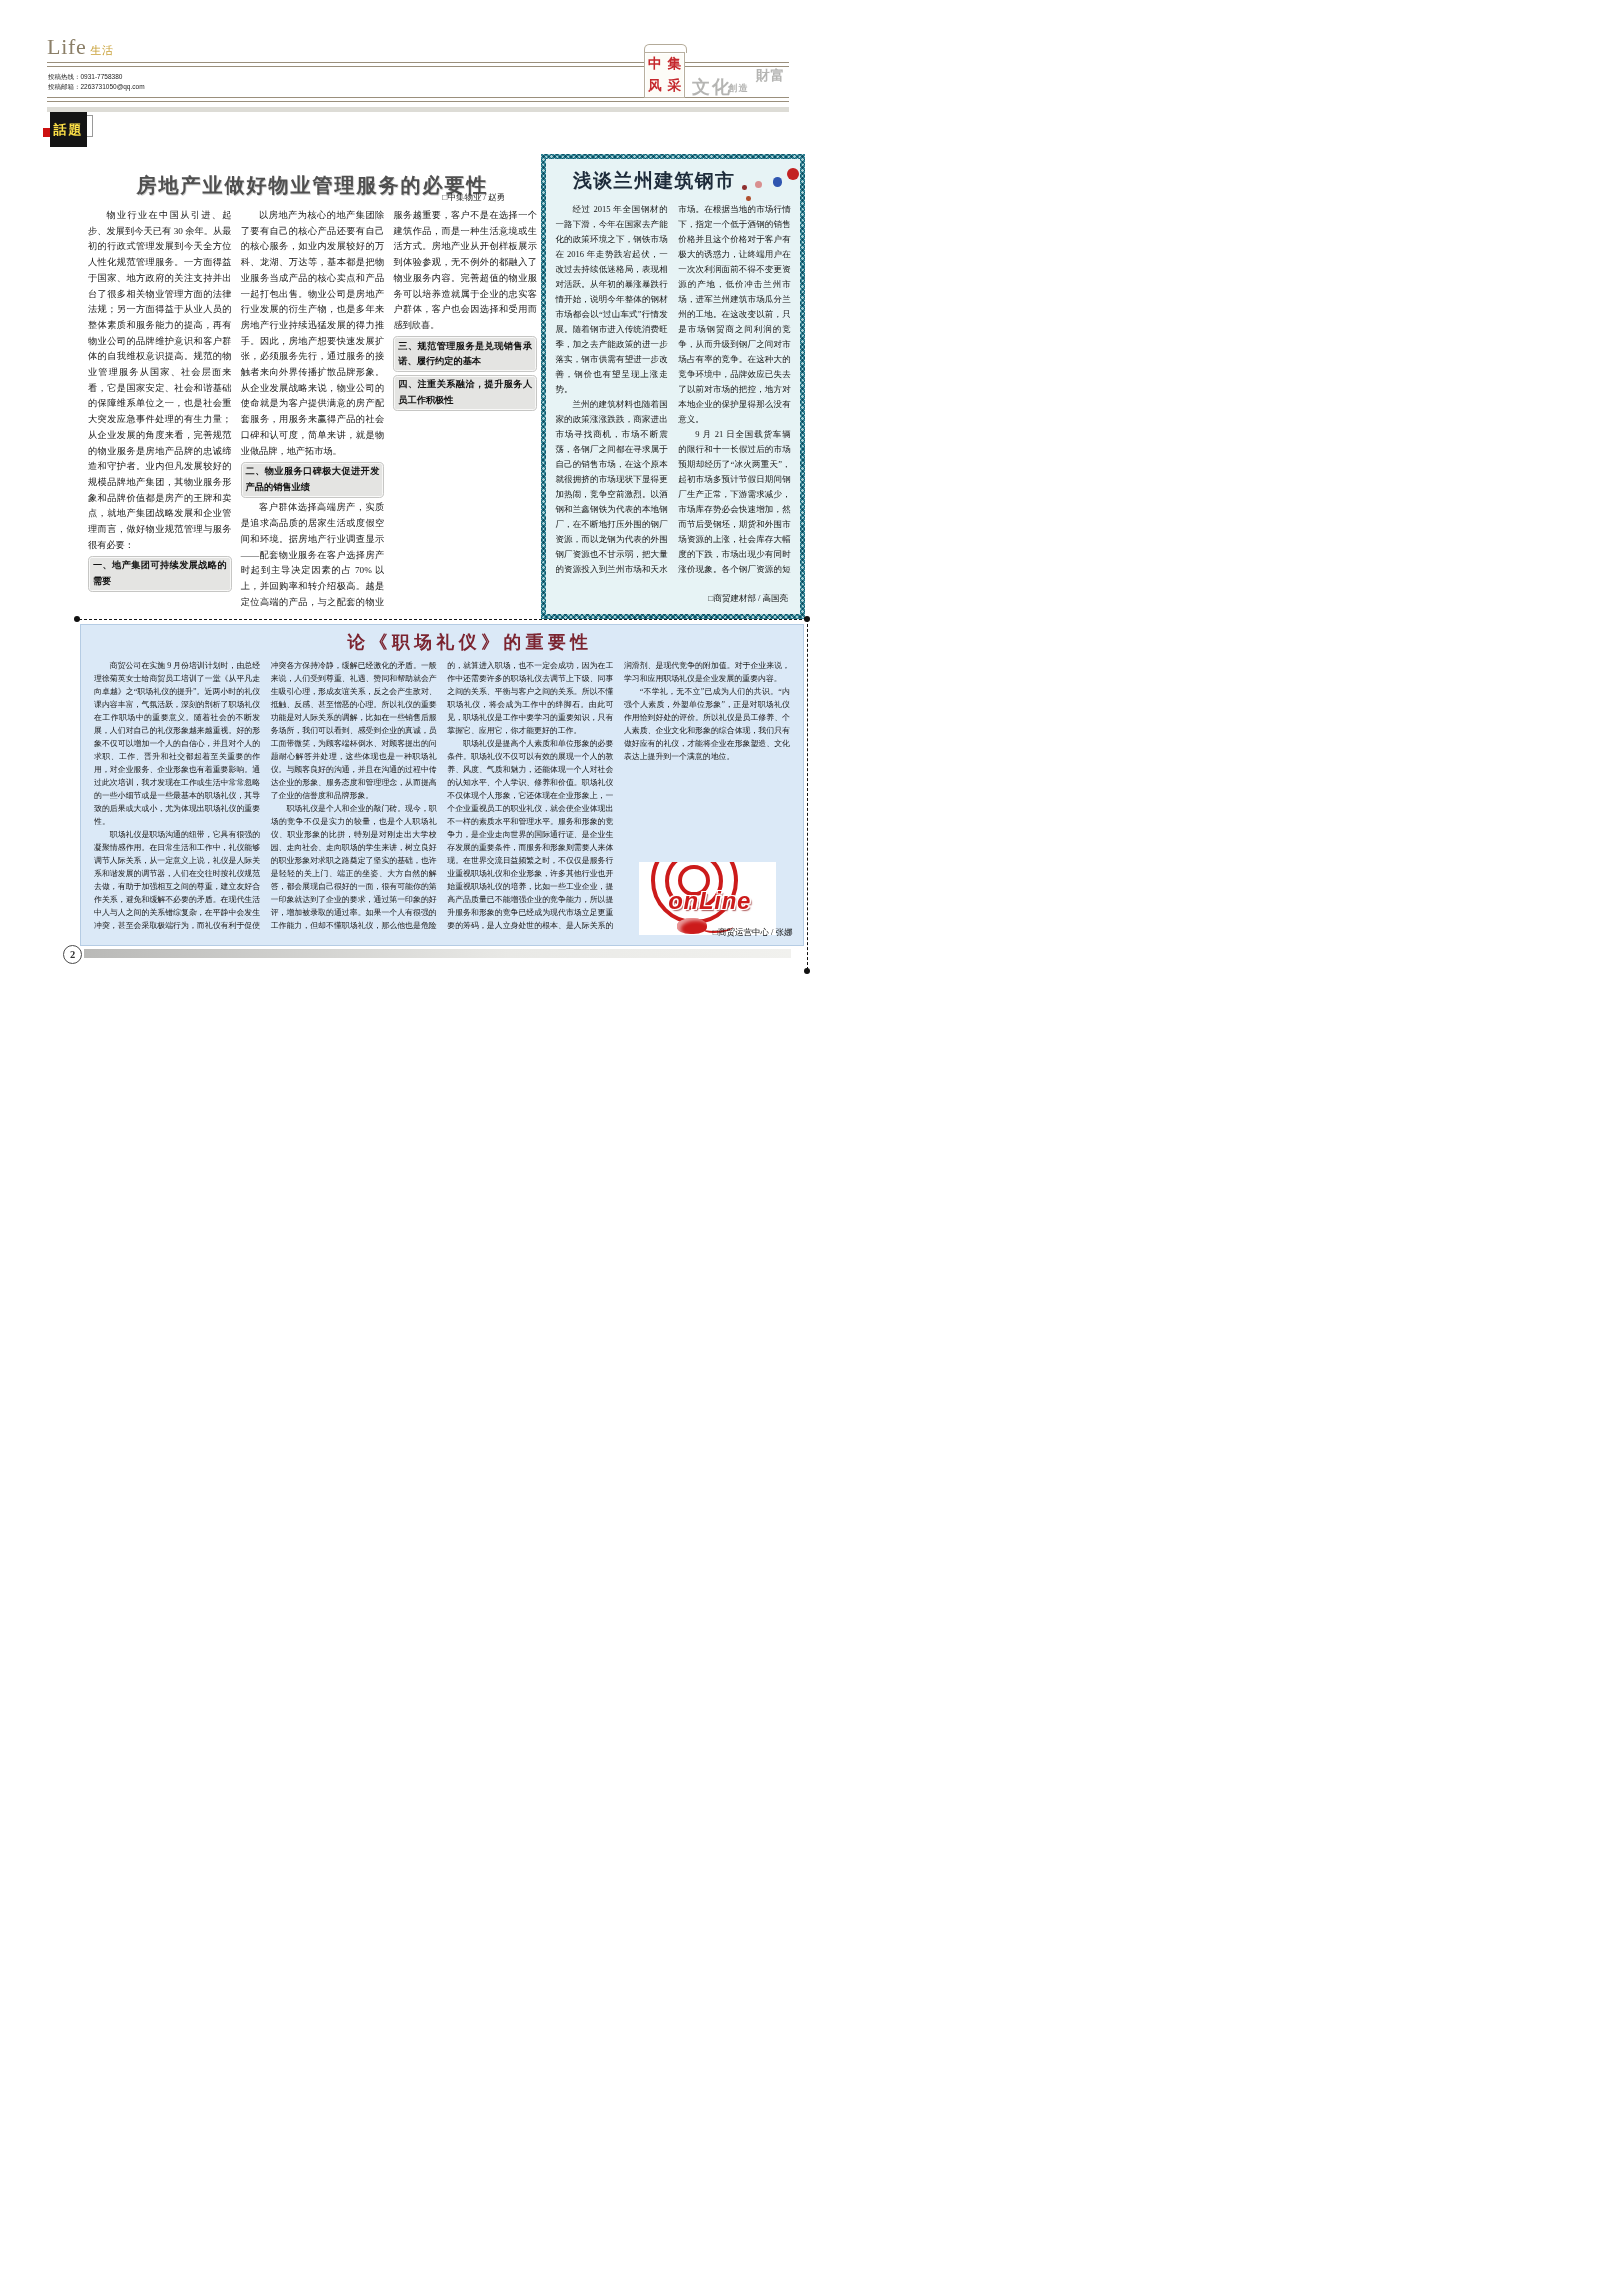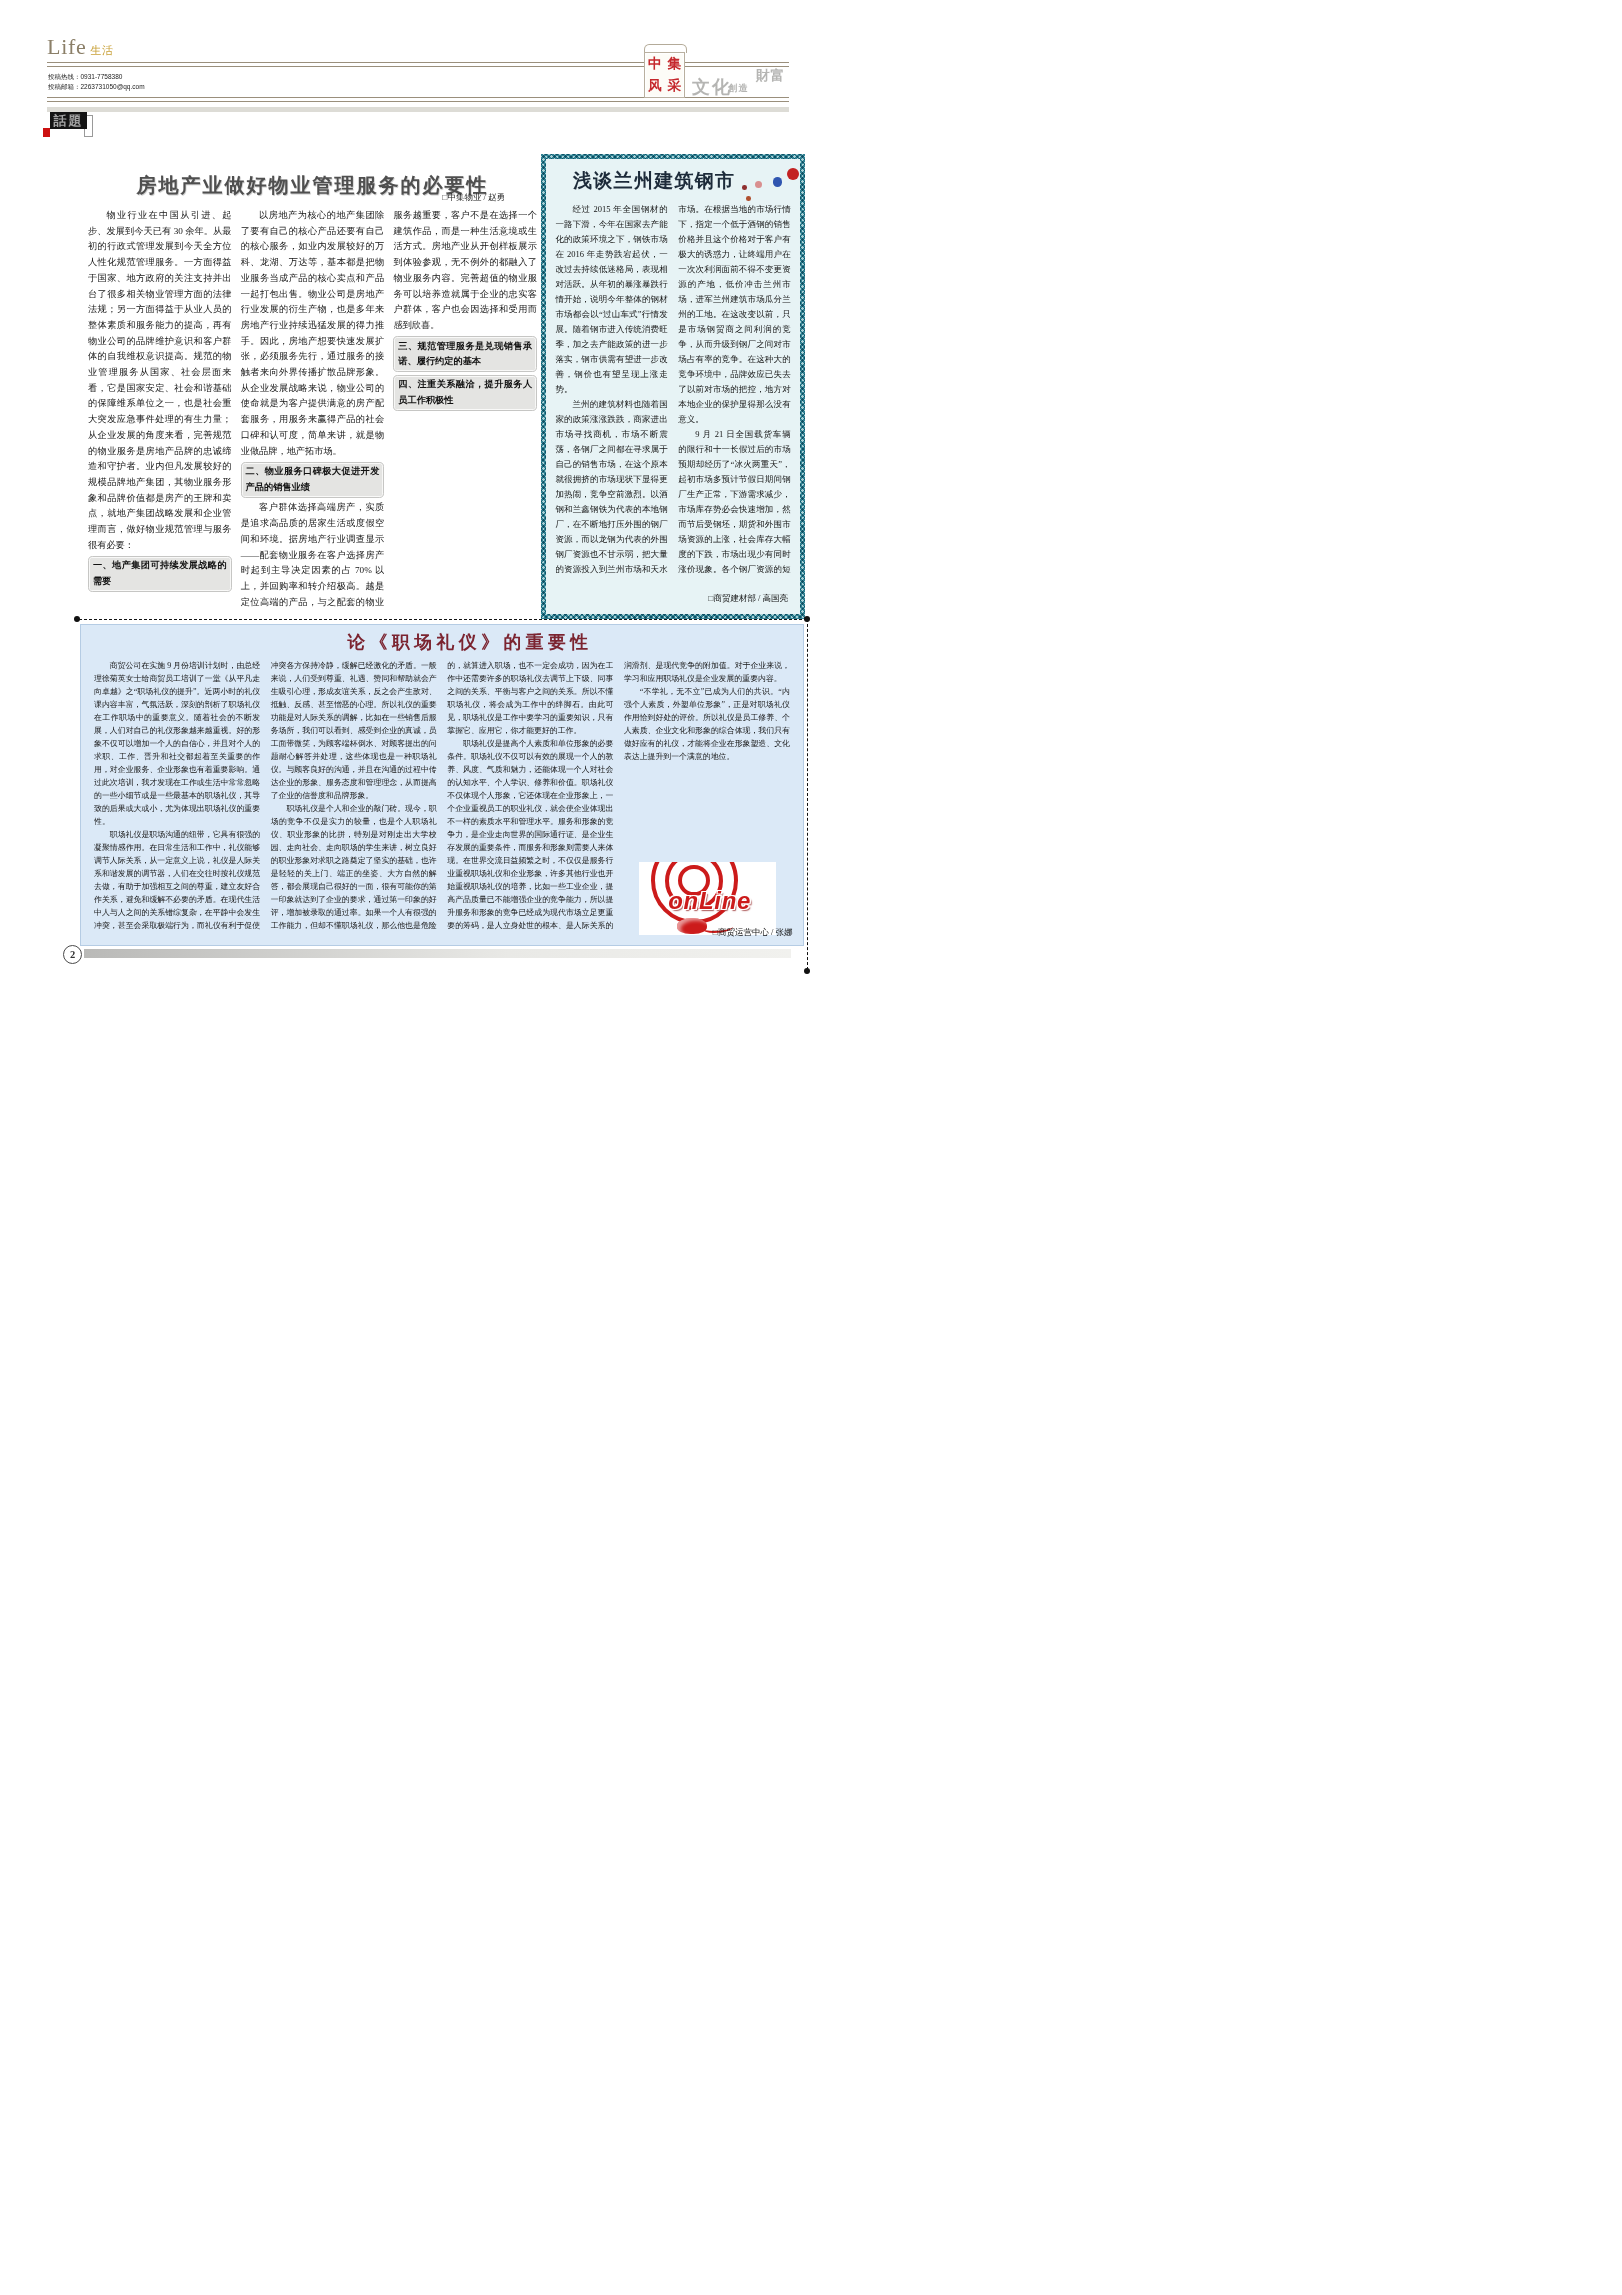--- a/index.html
+++ b/index.html
@@ -20,21 +20,21 @@
   .logo-box{position:absolute;left:644px;top:52px;width:39px;height:44px;background:#fdfcf7;
       border:1.3px solid #b9b0a0;box-shadow:inset 0 0 0 1.3px #fff;z-index:3;
       display:grid;grid-template-columns:1fr 1fr;align-items:center;justify-items:center;}
   .logo-box span{color:#c5282d;font-weight:bold;font-size:13.7px;line-height:1;}
   .tagline{position:absolute;color:#b5b5b3;z-index:3;font-weight:bold;}
   #tg0{left:692px;top:75px;font-size:18px;letter-spacing:2px;}
   #tg1{left:728px;top:82px;font-size:9.2px;letter-spacing:1.3px;}
   #tg2{left:756px;top:67px;font-size:13.7px;letter-spacing:0.7px;}
   
   .topic-ghost{position:absolute;left:84px;top:115px;width:7.2px;height:19.6px;background:#fff;border:0.7px solid #9a9a9a;}
-  .topic-box{position:absolute;left:50px;top:112px;width:37px;height:17px;background:#141414;color:#a3a3a3;
+  .topic-box{position:absolute;left:50px;top:112px;width:37px;height:35px;background:#141414;color:#fde047;
       display:flex;align-items:center;justify-content:center;font-size:13px;letter-spacing:2px;font-weight:bold;}
   .topic-red{position:absolute;left:43px;top:128px;width:7.2px;height:8.5px;background:#cc1111;}
   
   .a1-title{position:absolute;left:88px;top:172px;width:449px;text-align:center;
       font-size:20px;font-weight:bold;color:#4f4f4f;letter-spacing:2px;text-shadow:0.7px 1.3px 0.7px #c9c9c9;}
   .a1-byline{position:absolute;left:366px;top:192px;width:139px;text-align:right;font-size:8.5px;color:#222;}
   .a1-body{position:absolute;left:88px;top:208px;width:449px;height:411px;
       column-count:3;column-gap:9.2px;column-fill:auto;overflow:hidden;
       font-size:9.2px;line-height:15.7px;text-align:justify;color:#151515;}
   .a1-body p{margin:0;text-indent:2em;}

